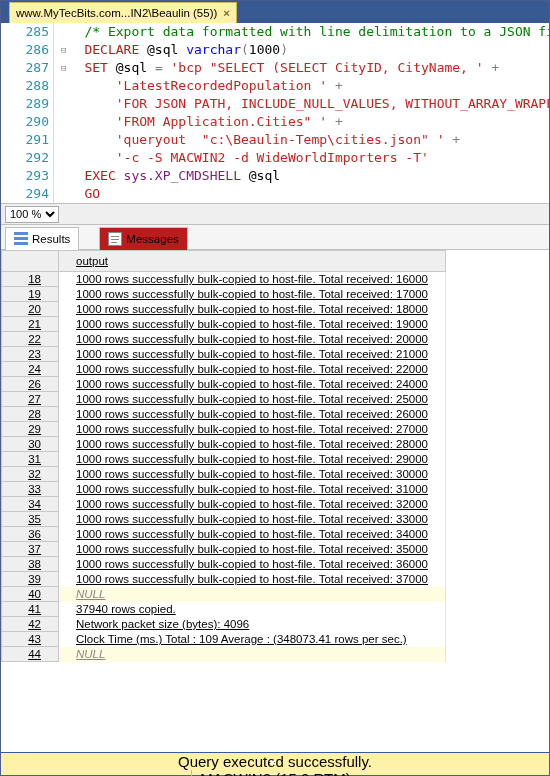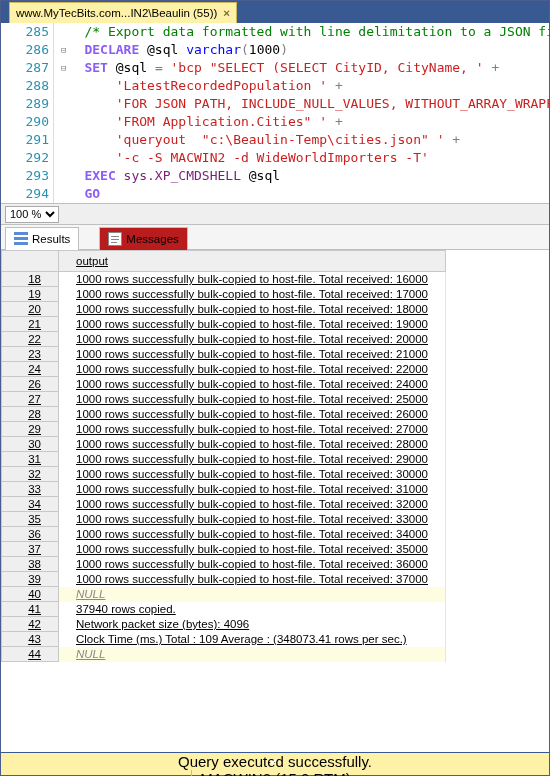--- a/index.html
+++ b/index.html
@@ -67,21 +67,21 @@
     width: 12px; padding-top:0;
   }
   .fold div { height:18px; color:#808080; font-size:9px; text-align:center;}
   .mark {
     width: 6px;
     background: linear-gradient(#88d86f, #88d86f);
   }
   .code { padding-left: 4px; }
   .code div { height:18px; white-space: pre; }
   .c-comment { color: #008000; }
-  .c-kw { color: #8b5cf6; font-weight: bold; }
+  .c-kw { color: #b91c1c; }
   .c-type { color: #0000ff; }
   .c-var { color: #000; }
   .c-str { color: #cb1f1f; }
   .c-func { color: #7a1e7a; }
   .c-num { color: #000; }
   .c-op { color: #808080; }
   
   .zoombar {
     height: 20px;
     border-top: 1px solid #bfbfbf;

